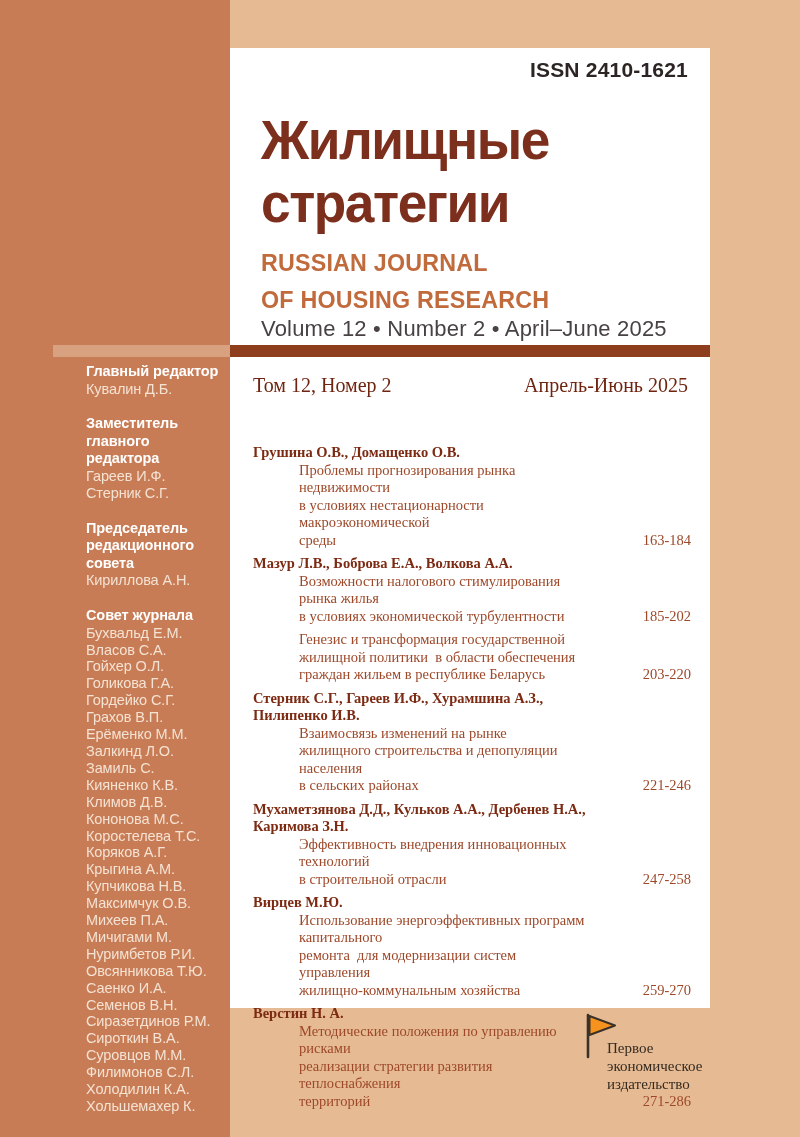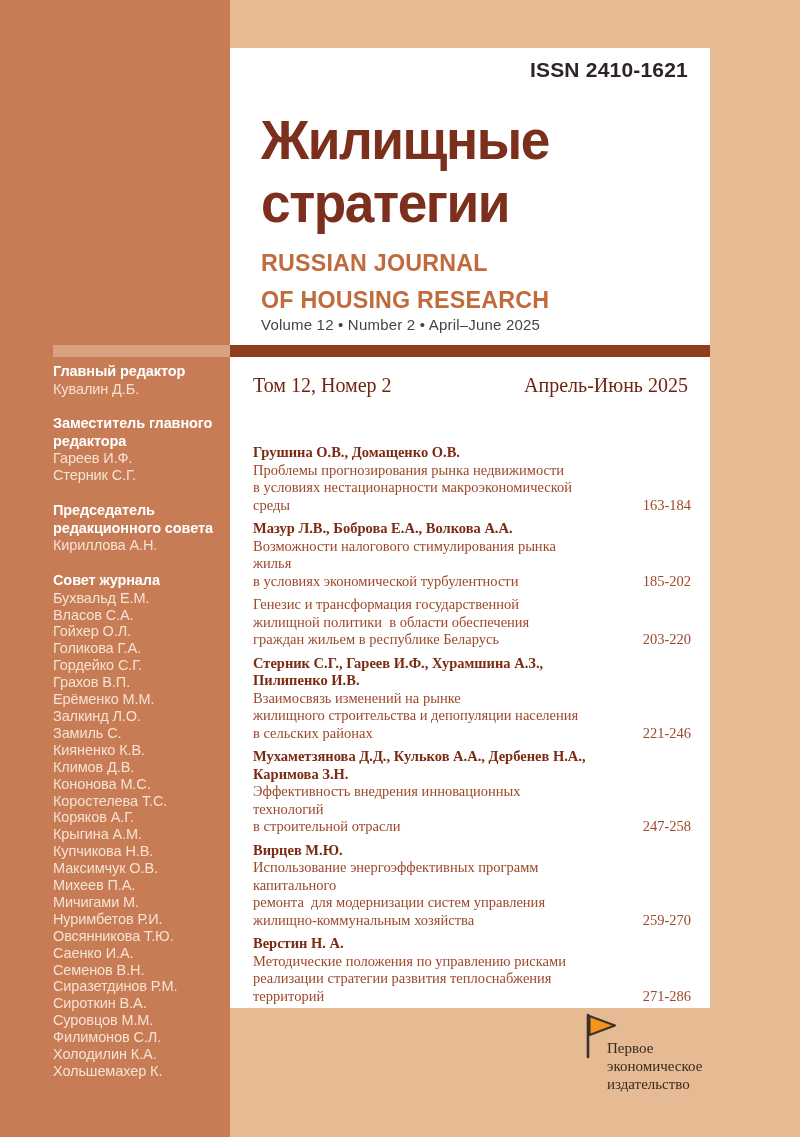--- a/index.html
+++ b/index.html
@@ -16,21 +16,21 @@
     position:absolute; left:0; top:0; width:230px; height:1137px;
     background:#c87c55;
   }
   .sidebar-stripe {
     position:absolute; left:53px; top:345px; width:177px; height:12px;
     background:#d8a17f;
   }
   .sidebar-content {
     position:absolute; left:53px; top:363px; right:10px;
   }
-  .sb-section { margin-bottom:18px; }
+  .sb-section { margin-bottom:18px;margin-left:33px; }
   .sb-heading {
     color:#ffffff; font-weight:700; font-size:14.5px; line-height:17.5px;
     white-space:pre-line; letter-spacing:-0.1px;
   }
   .sb-names {
     color:#f4e2d3; font-size:14.5px; line-height:16.9px;
     white-space:pre-line; letter-spacing:-0.1px;
   }
 
   
@@ -49,21 +49,21 @@
     transform:scaleX(0.95); transform-origin:left top;
   }
   .journal-subtitle {
     position:absolute; left:31px; top:196px;
     font-size:24px; line-height:37px; font-weight:700;
     color:#c16a3c; letter-spacing:0.2px; white-space:pre-line;
     transform:scaleX(0.97); transform-origin:left top;
   }
   .volume-line {
     position:absolute; left:31px; top:268px;
-    font-size:15px; color:#484242; letter-spacing:0.2px;
+    font-size:22px; color:#484242; letter-spacing:0.2px;
   }
   .toc-bar {
     position:absolute; left:0; right:0; top:297px; height:12px;
     background:#8e3d1d;
   }
 
   .toc-head {
     position:absolute; left:23px; right:22px; top:326px;
     display:flex; justify-content:space-between;
     font-family:"Liberation Serif", serif;
@@ -74,21 +74,21 @@
     font-family:"Liberation Serif", serif;
   }
   .toc-item { margin-bottom:6px; }
   .toc-authors {
     font-weight:700; color:#7c2a12;
     font-size:14.5px; line-height:17.5px; white-space:pre-line;
   }
   .toc-title-row { display:flex; align-items:flex-end; }
   .toc-title {
     flex:1; color:#9d4829;
-    font-size:14.5px; line-height:17.5px; white-space:pre-wrap;
+    font-size:14.5px; line-height:17.5px; white-space:pre-wrap;margin-left:46px;
   }
   .toc-pages {
     color:#9d4829; font-size:14.5px; line-height:17.5px;
     padding-left:8px; white-space:nowrap;margin-left:48px;
   }
 
   
   .publisher {
     position:absolute; left:584px; top:1013px; width:170px;
   }

